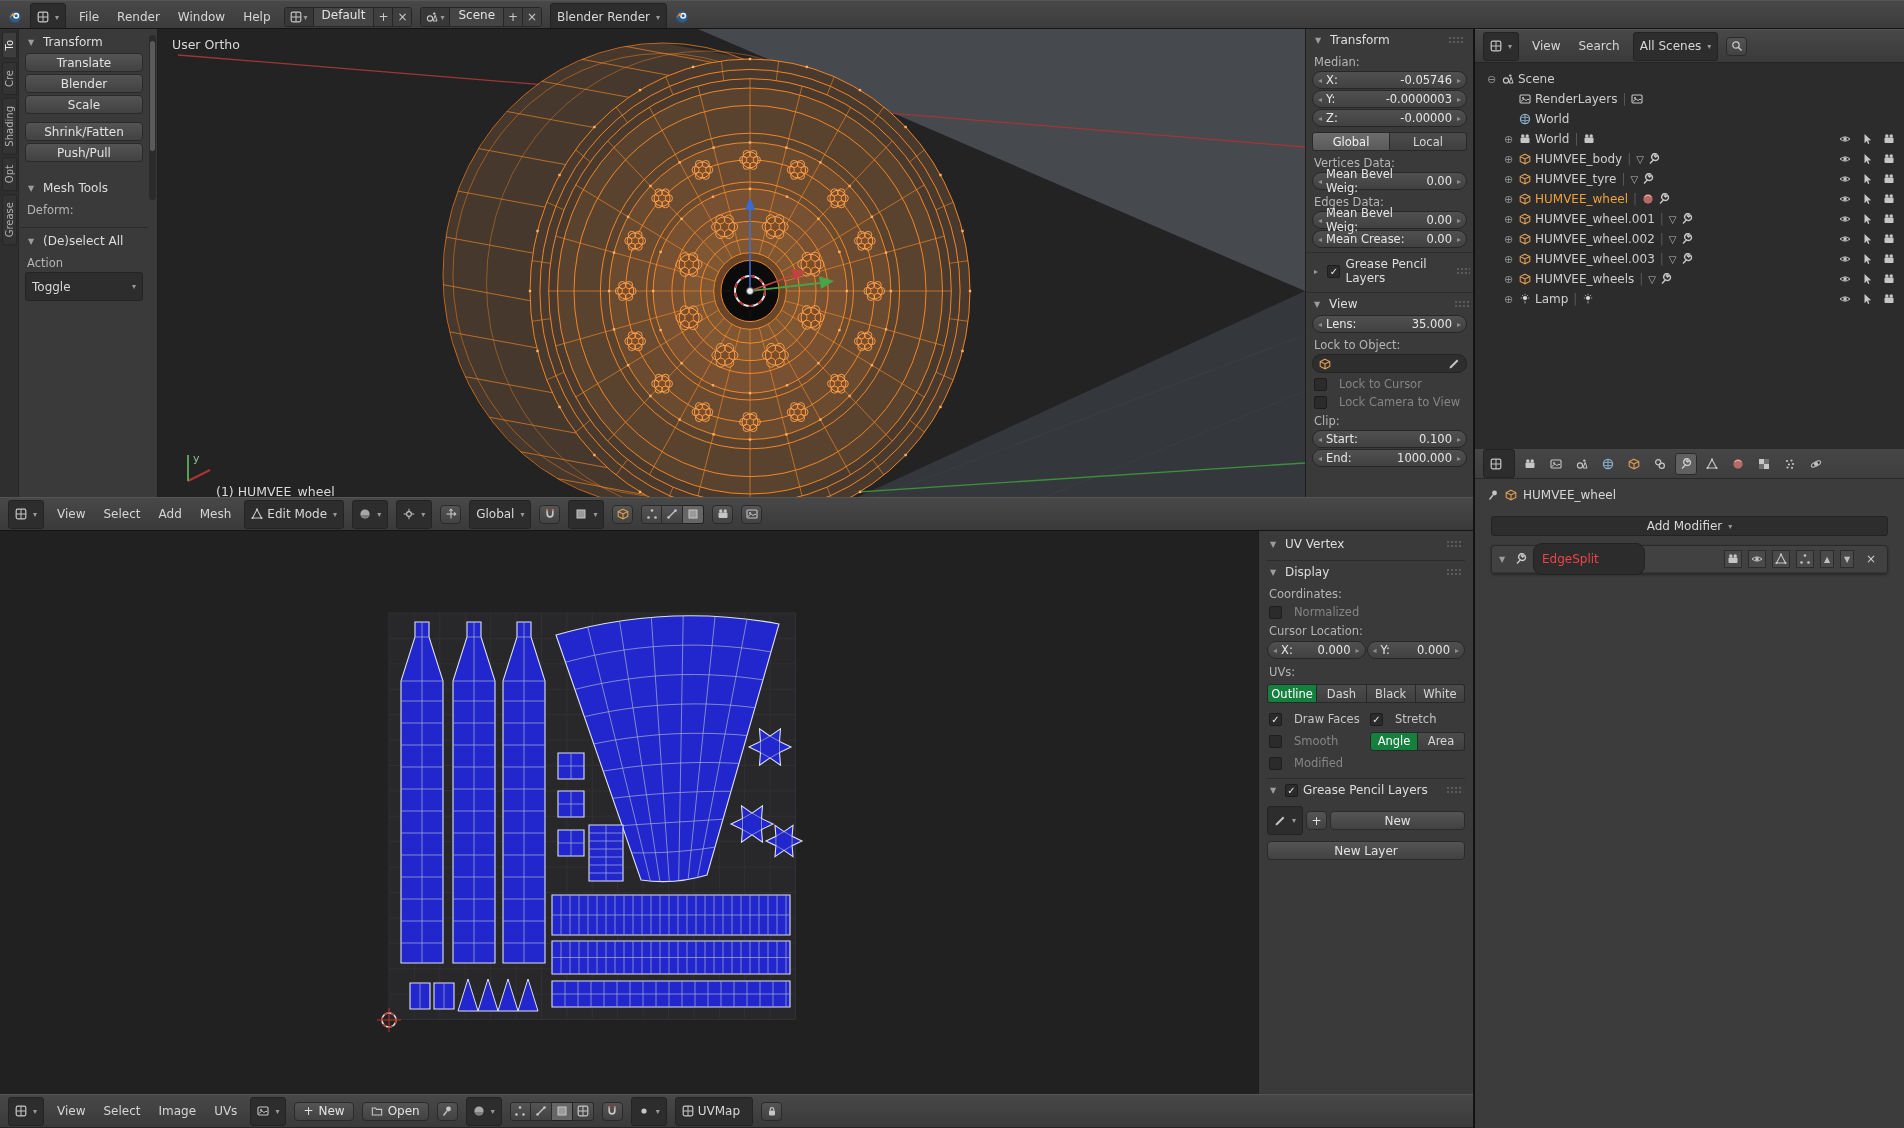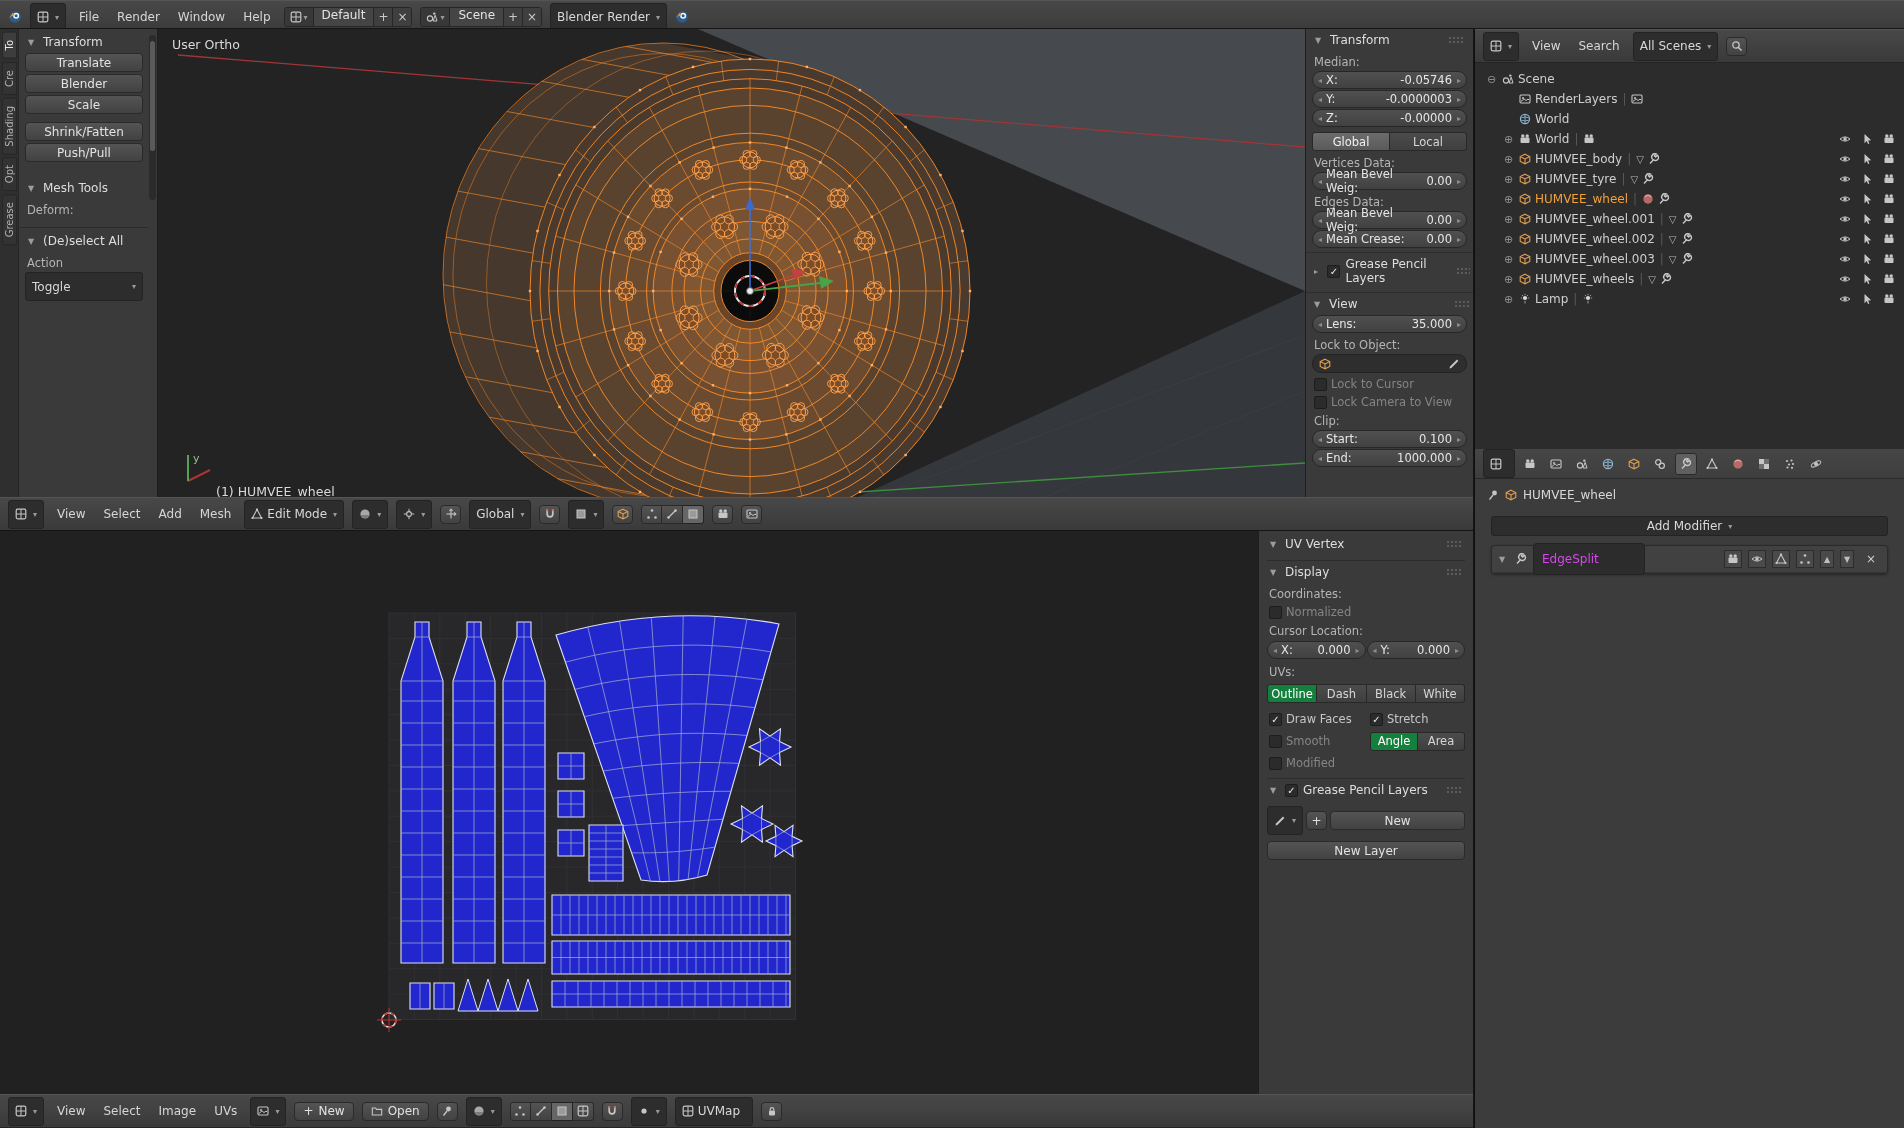--- a/index.html
+++ b/index.html
@@ -30,21 +30,21 @@
 .dragdots{margin-left:auto;width:16px;height:9px;background:radial-gradient(#6a6a6a 1px,transparent 1.2px);background-size:4px 4px;opacity:.7}
 .nf{display:flex;align-items:center;height:18px;background:linear-gradient(#505050,#414141);border:1px solid #272727;border-radius:9px;padding:0 3px;color:#e6e6e6;font-size:11.5px;margin:1px 0}
 .nf::before{content:"◂";font-size:8px;color:#8e8e8e;margin:0 2px}
 .nf::after{content:"▸";font-size:8px;color:#8e8e8e;margin:0 2px}
 .nf .lab{margin-left:2px}
 .nf .val{margin-left:auto;margin-right:3px}
 .nfpair{display:flex;gap:1px}
 .nfpair .nf{flex:1}
 .cb{width:13px;height:13px;background:#2b2b2b;border:1px solid #1d1d1d;border-radius:2px;display:inline-flex;align-items:center;justify-content:center;color:#ececec;font-size:10px;flex:none}
 .cb.on::after{content:"✓"}
-.cbrow{display:flex;align-items:flex-end;gap:4px;color:#c6c6c6;margin:4px 2px;font-size:11.5px}
+.cbrow{display:flex;align-items:flex-end;gap:12px;color:#c6c6c6;margin:4px 2px;font-size:11.5px}
 .dim{color:#858585}
 .segrow{display:flex;margin:5px 0}
 .seg{flex:1;height:19px;display:flex;align-items:center;justify-content:center;background:linear-gradient(#4c4c4c,#3f3f3f);border:1px solid #282828;border-left-width:0;color:#d6d6d6;font-size:11.5px}
 .seg:first-child{border-left-width:1px;border-radius:3px 0 0 3px}
 .seg:last-child{border-radius:0 3px 3px 0}
 .seg.on{background:#15803d;color:#fff}
 .seg.lit{background:linear-gradient(#6c6c6c,#5a5a5a);color:#f0f0f0}
 
 #topbar{left:0;top:0;width:1904px;height:29px}
 
@@ -84,21 +84,21 @@
 .otoggles{position:absolute;right:9px;display:flex;gap:10px}
 .oactive{color:#f2a23c}
 #props{position:absolute;left:0;top:420px;width:100%;height:679px;background:#3c3c3c}
 .ptabs{height:30px;display:flex;align-items:center;gap:4px;padding:0 8px;background:linear-gradient(#464646,#3e3e3e);border-bottom:1px solid #292929}
 .ptab{width:22px;height:22px;display:flex;align-items:center;justify-content:center;border-radius:3px}
 .ptab.active{background:#606060;border:1px solid #2a2a2a}
 .crumb{display:flex;align-items:center;gap:6px;padding:9px 12px 4px;color:#d8d8d8}
 #addmod{margin:10px 16px 0;justify-content:center;width:calc(100% - 32px);height:20px}
 #modpanel{margin:9px 16px;background:#414141;border:1px solid #2a2a2a;border-radius:4px;box-shadow:0 1px 3px rgba(0,0,0,.35)}
 .modhead{height:27px;display:flex;align-items:center;gap:6px;padding:0 7px;border-bottom:1px solid #353535}
-.modname{background:#2c2c2c;border:1px solid #222;border-radius:4px;height:19px;display:flex;align-items:center;padding:15px 8px;width:112px;color:#d946ef}
+.modname{background:#2c2c2c;border:1px solid #222;border-radius:9px;height:19px;display:flex;align-items:center;padding:15px 8px;width:112px;color:#ef4444}
 .modtoggle{width:18px;height:18px;display:flex;align-items:center;justify-content:center;background:#4a4a4a;border:1px solid #2c2c2c}
 .modx{margin-left:2px;color:#cfcfcf;width:18px;text-align:center}
 .updown{color:#bdbdbd;font-size:8px;width:14px;height:18px;display:flex;align-items:center;justify-content:center;background:#4a4a4a;border:1px solid #2c2c2c}
 .modbody{padding:9px 10px 12px}
 .modrow{display:flex;gap:10px;margin-bottom:8px}
 .modrow .btn{flex:1;height:20px}
 .modrow .cbrow{flex:1;margin:0}
 .splitnf{width:190px}
 .gprow{display:flex;gap:3px;align-items:center;margin:6px 0}
 .gprow .btn{height:19px}

